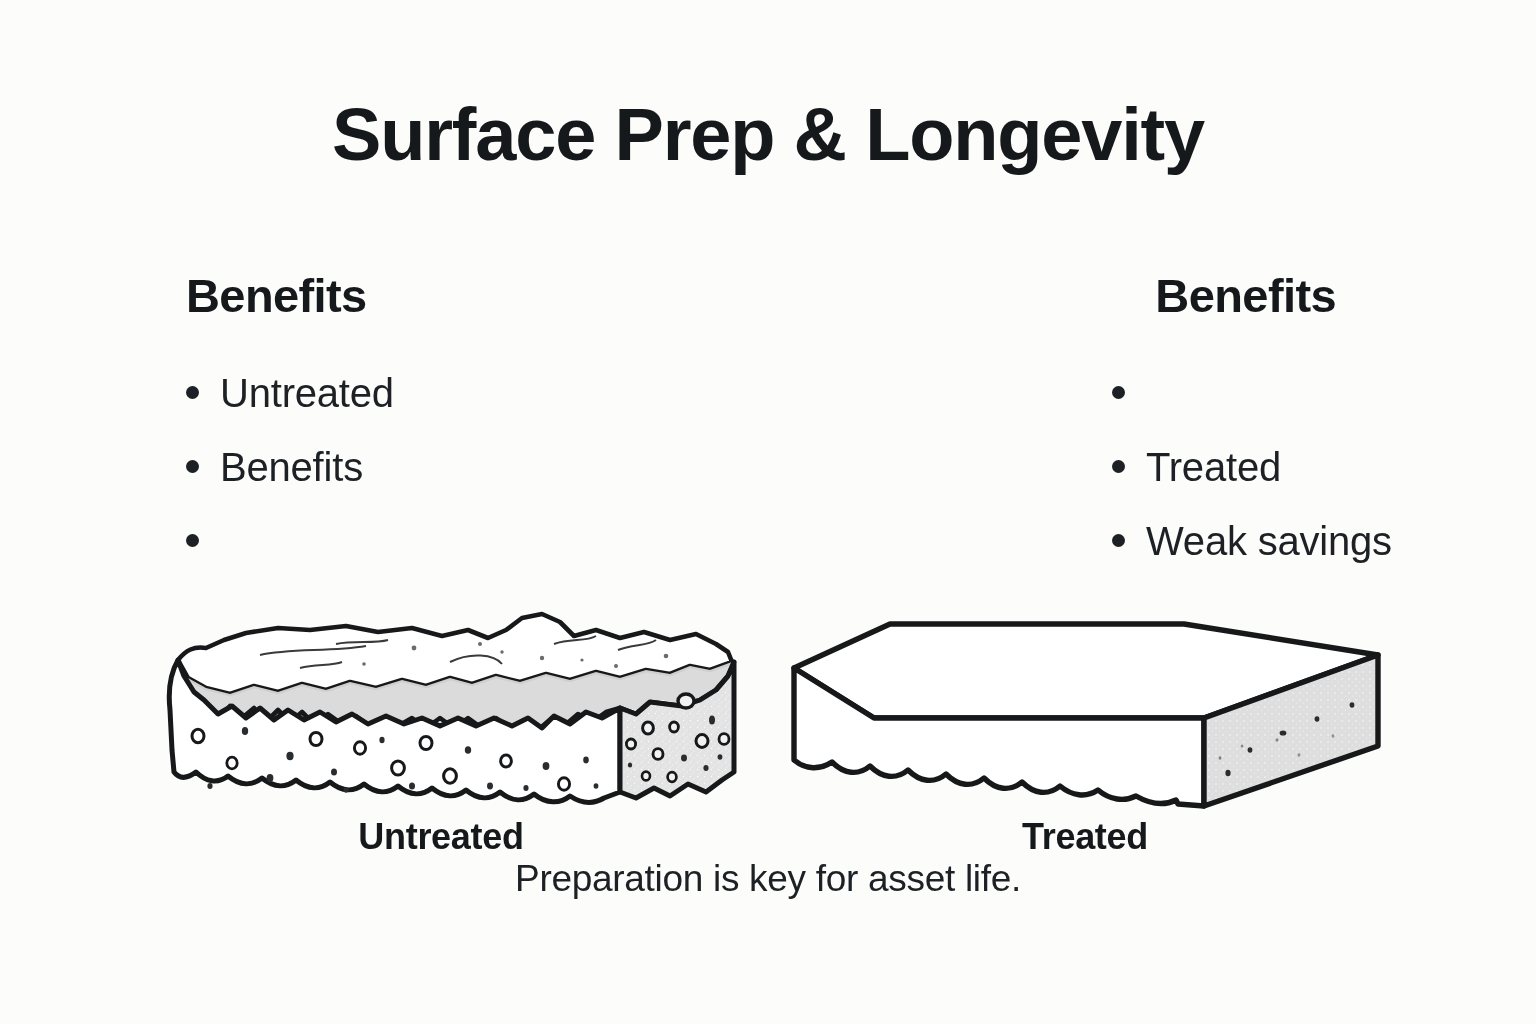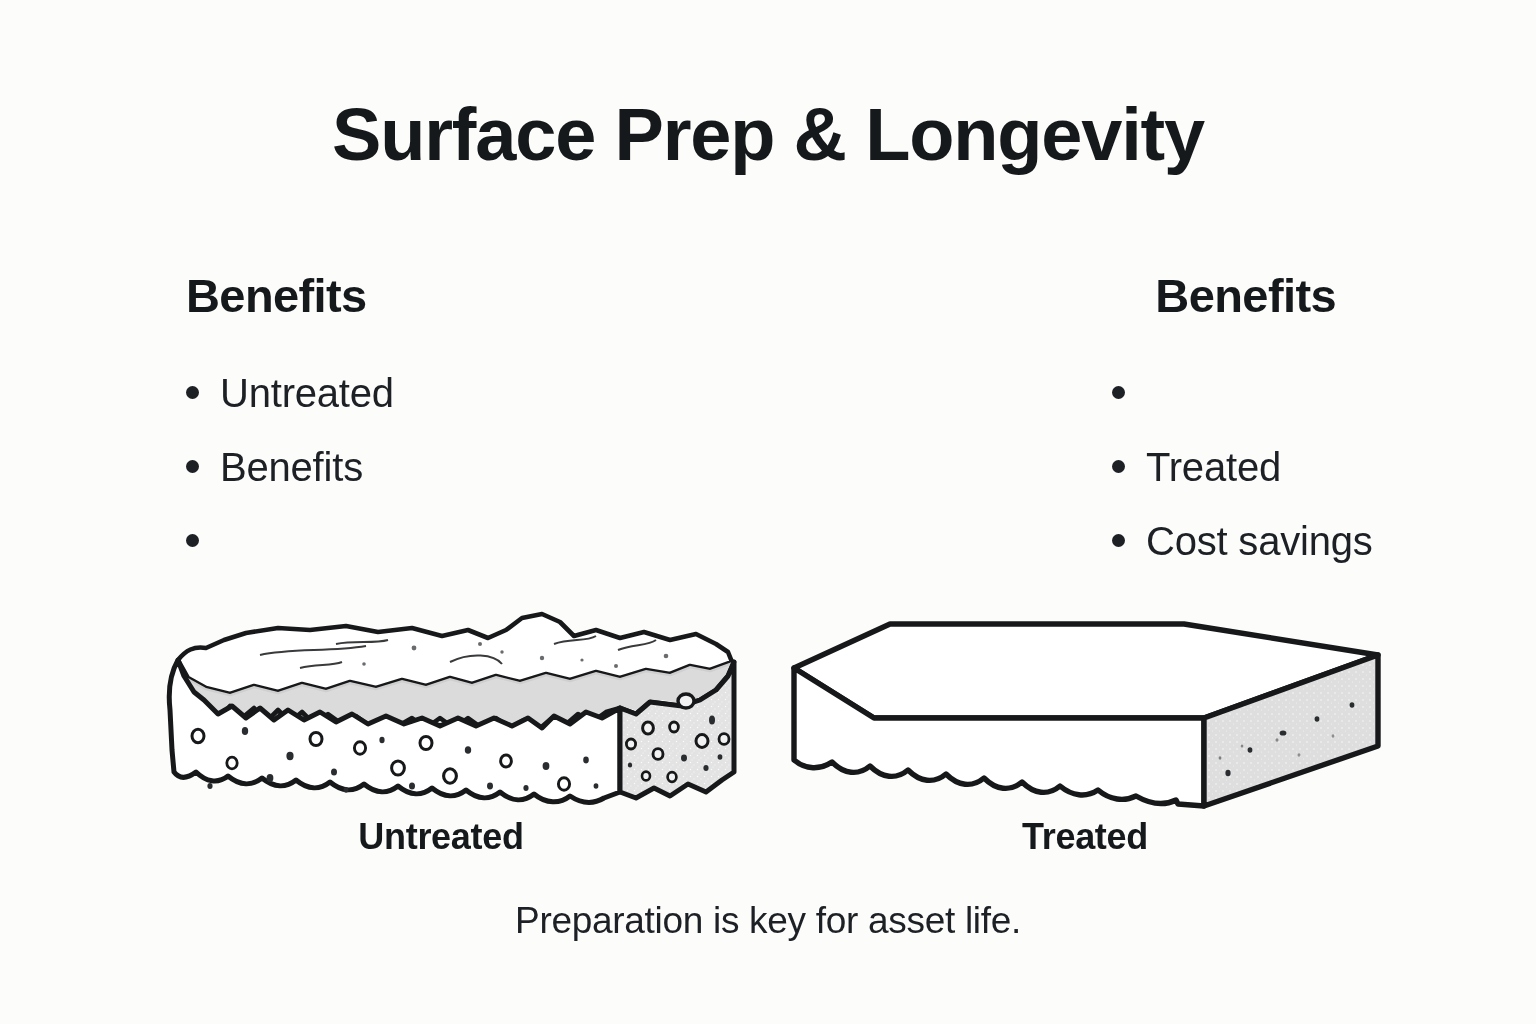--- a/index.html
+++ b/index.html
@@ -102,21 +102,21 @@
     color: #16191c;
     text-align: center;
     white-space: nowrap;
   }
   .caption-left  { left: 150px; width: 582px; }
   .caption-right { left: 800px; width: 570px; }
 
   
   .footer-note {
     position: absolute;
-    top: 900px;
+    top: 858px;
     left: 0;
     width: 1536px;
     text-align: center;
     font-size: 37px;
     font-weight: normal;
     letter-spacing: -0.3px;
     color: #1d2125;
     white-space: nowrap;
   }
 </style>
@@ -149,21 +149,21 @@
     <ul class="bullet-list">
       <li class="bullet-row">
         <span class="bullet-dot"></span>
       </li>
       <li class="bullet-row">
         <span class="bullet-dot"></span>
         <span class="bullet-text">Treated</span>
       </li>
       <li class="bullet-row">
         <span class="bullet-dot"></span>
-        <span class="bullet-text">Cost savings</span>
+        <span class="bullet-text">Weak savings</span>
       </li>
     </ul>
   </div>
 
   <div class="figure figure-left">
     <svg width="620" height="215" viewBox="0 0 620 215">
       <defs>
         <pattern id="speckle" width="7" height="7" patternUnits="userSpaceOnUse">
           <rect width="7" height="7" fill="#e3e3e3"></rect>
           <circle cx="1.5" cy="1.5" r="0.75" fill="#fbfbfb"></circle>

